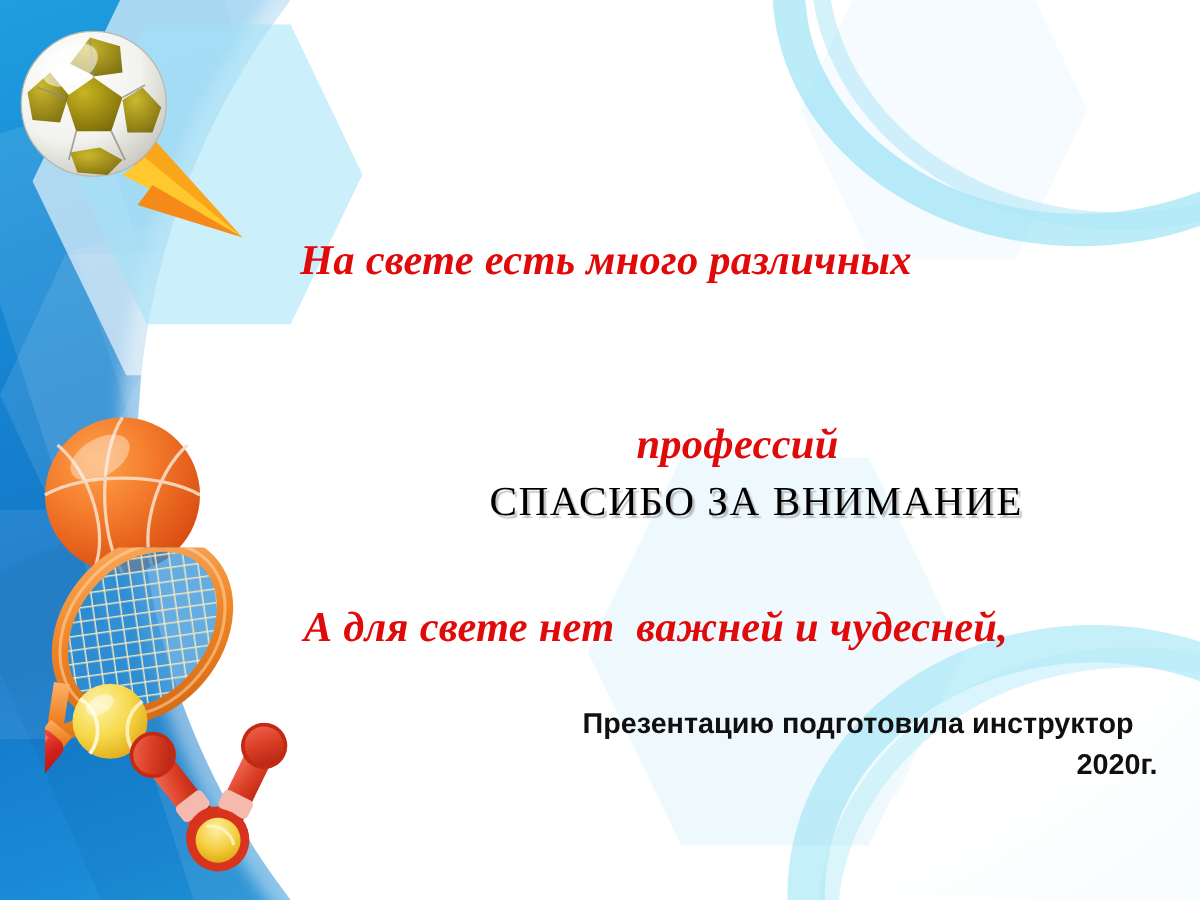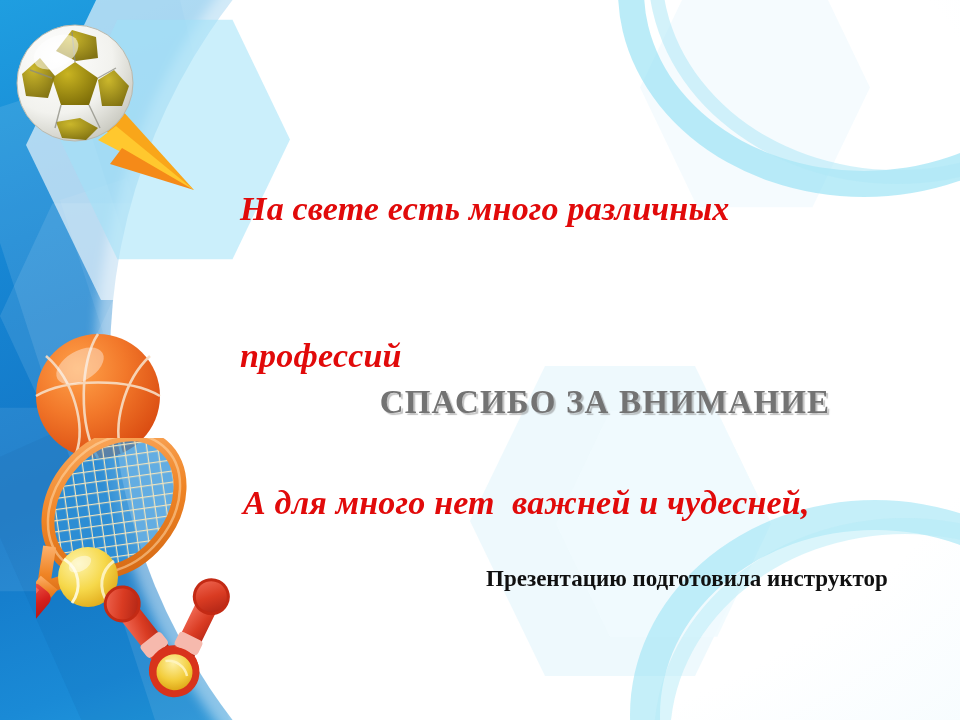--- a/index.html
+++ b/index.html
@@ -133,51 +133,50 @@
     color: #e10a0a;
     font-family: "Liberation Serif", serif;
     font-weight: bold;
     font-style: italic;
     font-size: 34px;
     line-height: 49px;
     letter-spacing: 0.2px;
     white-space: pre-wrap;
   }
   .poem .line { display: block; }
-  .poem .line.l2 { margin-left: 0px; }
+  .poem .line.l2 { margin-left: 0px; text-align: center; }
   .poem .line.l3 { margin-left: 4px; }
   .poem .line.l4 { margin-left: 3px; }
 
   .thanks {
     position: absolute;
     left: 0;
     right: 0;
     top: 384px;
     text-align: center;
     padding-left: 250px;
-    color: #737373;
+    color: #000000;
     font-family: "Liberation Serif", serif;
-    font-weight: bold;
+    font-weight: normal;
     font-size: 33px;
     letter-spacing: 1.2px;
     text-shadow: 2px 2px 1px rgba(120,120,120,0.45);
   }
 
   .credit {
     position: absolute;
     left: 460px;
     top: 562px;
     width: 470px;
     color: #101010;
-    font-family: Liberation Serif, serif;
+    font-family: Liberation Sans, sans-serif;
     font-weight: bold;
     font-size: 23px;
     line-height: 33px;
     text-align: right;
-    margin-left: 20px;
   }
   .credit .cline { display: block; }
   .credit .cline.c1 { text-align: left; padding-left: 6px; }
   .credit .cline.c2 { text-align: left; }
   .credit .cline.c3 { text-align: right; padding-right: 4px; }
 </style>
 </head>
 <body>
 
 <div class="slide">
@@ -338,23 +337,24 @@
       <circle cx="97" cy="14" r="17" fill="none" stroke="#c32a14" stroke-width="3"></circle>
       <circle cx="97" cy="98" r="25" fill="#d8331c"></circle>
       <circle cx="97" cy="98" r="18" fill="url(#plateG)"></circle>
       <path d="M84,92 C92,86 104,88 110,96" fill="none" stroke="#fff6c8" stroke-width="2.5" opacity="0.8"></path>
     </g>
   </svg>
 
   <div class="poem">
     <span class="line l1">На свете есть много различных</span>
     <span class="line l2">профессий</span>
-    <span class="line l4">А для много нет  важней и чудесней,</span>
+    <span class="line l4">А для свете нет  важней и чудесней,</span>
     
   </div>
 
   <div class="thanks">СПАСИБО ЗА ВНИМАНИЕ</div>
 
   <div class="credit">
     <span class="cline c1">Презентацию подготовила   инструктор</span>
+    <span class="cline c3">2020г.</span>
   </div>
 
 </div>
 
 </body></html>

